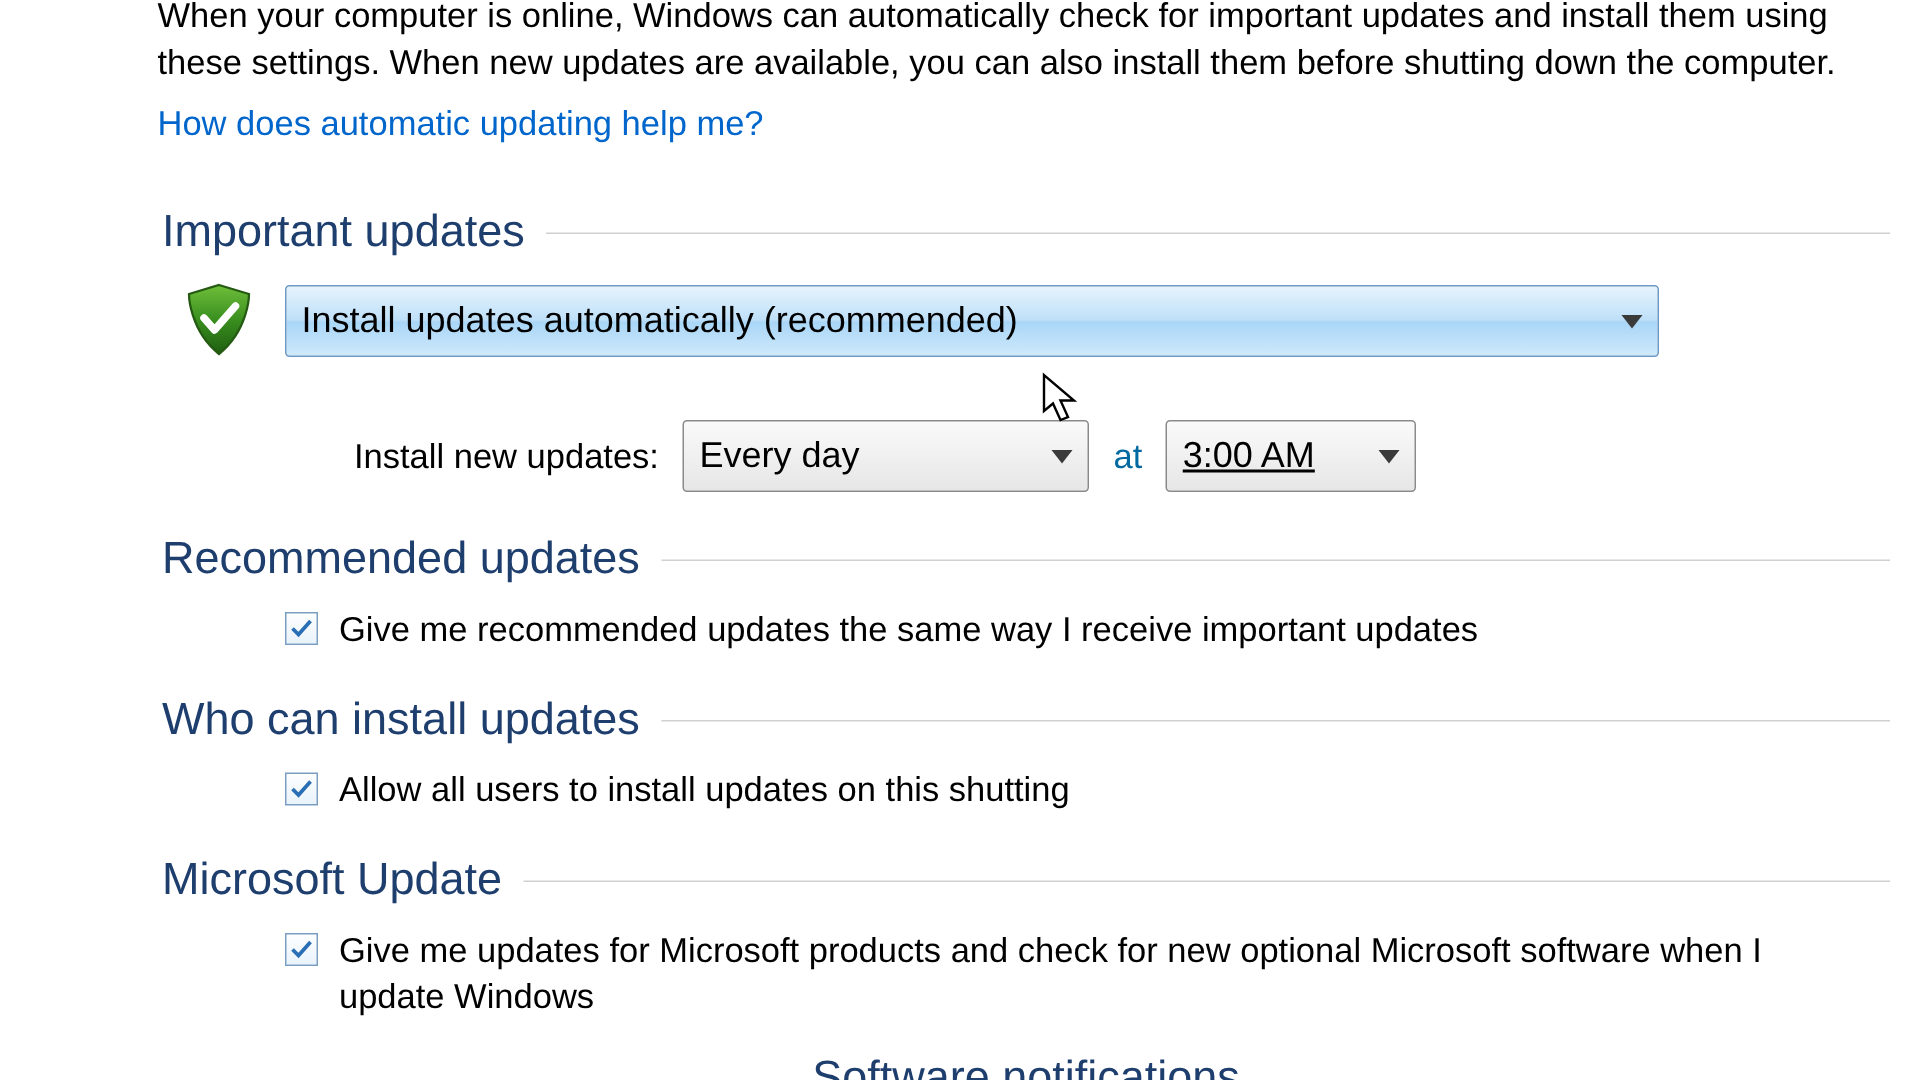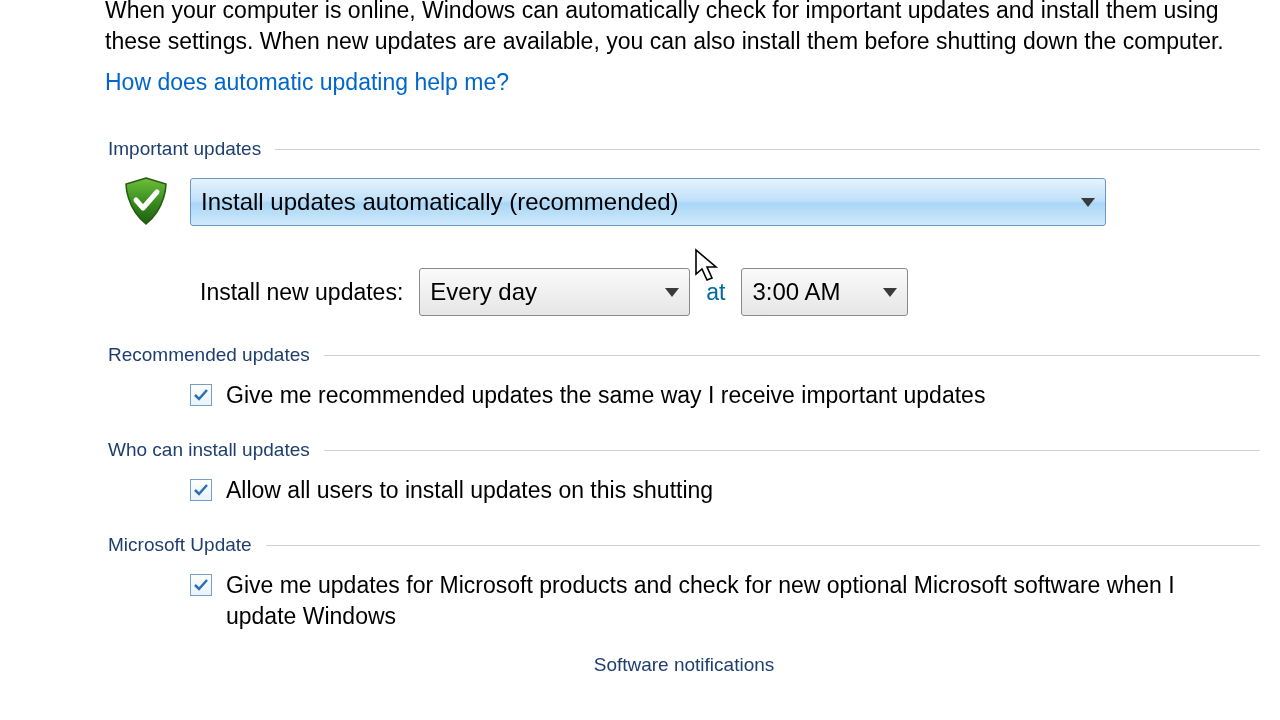--- a/index.html
+++ b/index.html
@@ -22,21 +22,21 @@
     .link {
       color: #0066cc;
       text-decoration: none;
       display: inline-block;
       margin-top: 12px;
       margin-left: 85px;
       cursor: pointer;
     }
     .section-legend {
       color: #1e3e6e;
-      font-size: 19px;
+      font-size: 30px;
       margin-left: 88px;
       margin-top: 42px;
       position: relative;
       display: flex;
       align-items: center;
     }
     .section-legend .line {
       flex: 1;
       height: 1px;
       background: #d0d0d0;
@@ -71,30 +71,31 @@
     }
     .combo.small {
       width: 271px;
       background: linear-gradient(#fafafa, #e6e6e6);
       border: 1px solid #8a8a8a;
     }
     .combo.small2 {
       width: 167px;
       background: linear-gradient(#fafafa, #e6e6e6);
       border: 1px solid #8a8a8a;
+      text-decoration: underline;
     }
     .tri {
       width: 0; height: 0;
       border-left: 7px solid transparent;
       border-right: 7px solid transparent;
       border-top: 9px solid #3a3a3a;
     }
     .schedule-row {
       display:flex; align-items:center; gap:16px;
-      margin-left: 80px;
+      margin-left: 116px;
       margin-top: 38px;
     }
     .at-label { color:#0369a1; }
     .checkbox-row {
       display:flex; align-items:flex-start; gap:14px;
       margin-left: 170px;
       margin-top: 14px;
       margin-right: 40px;
     }
     .checkbox {

